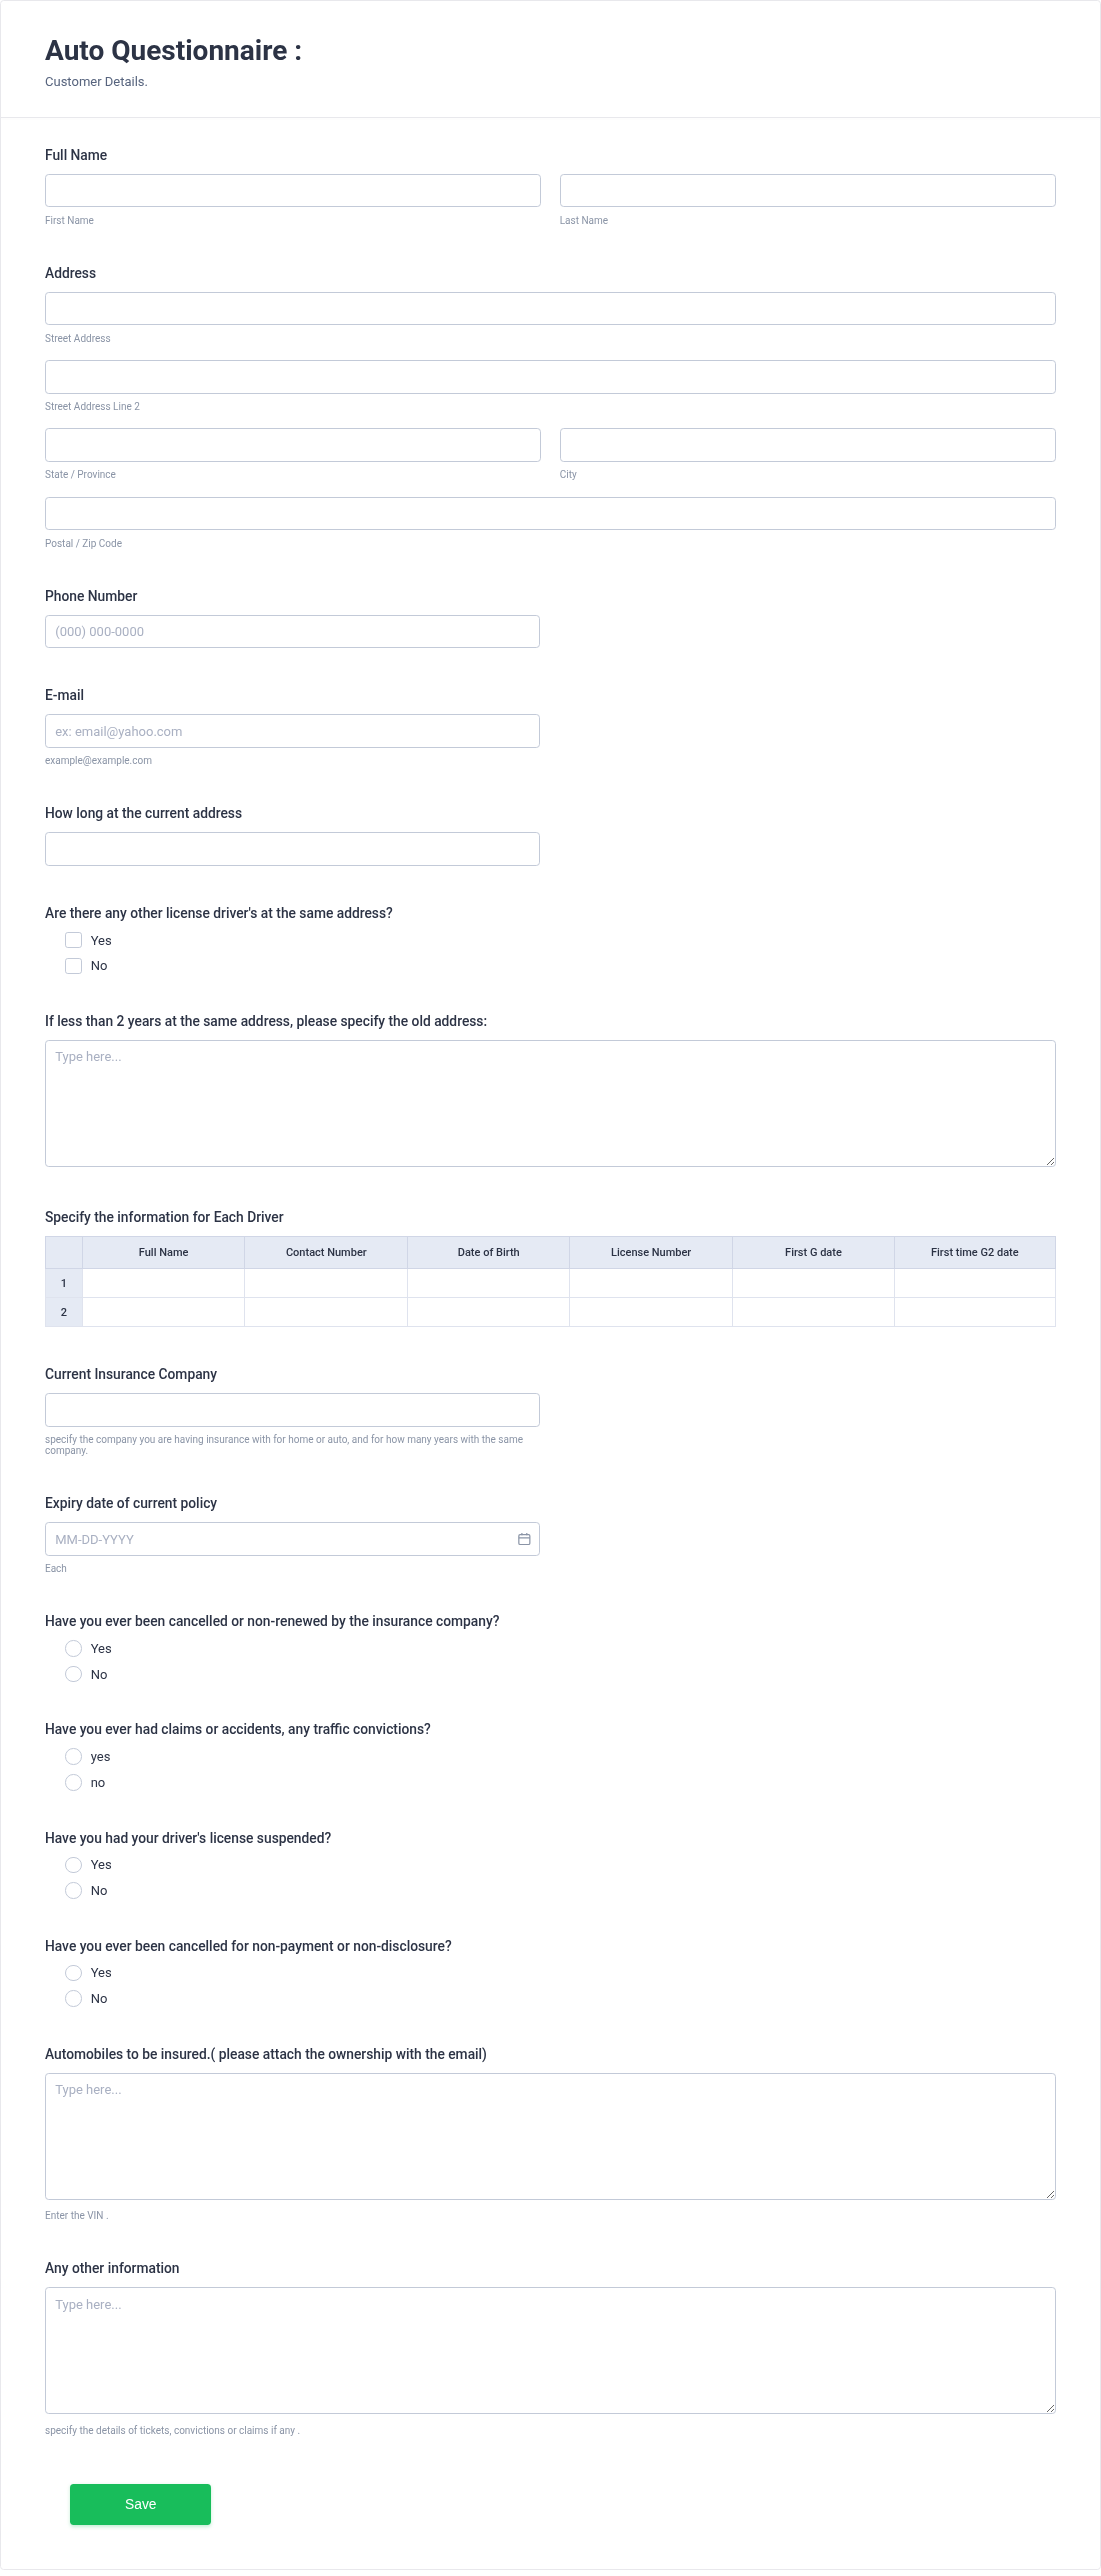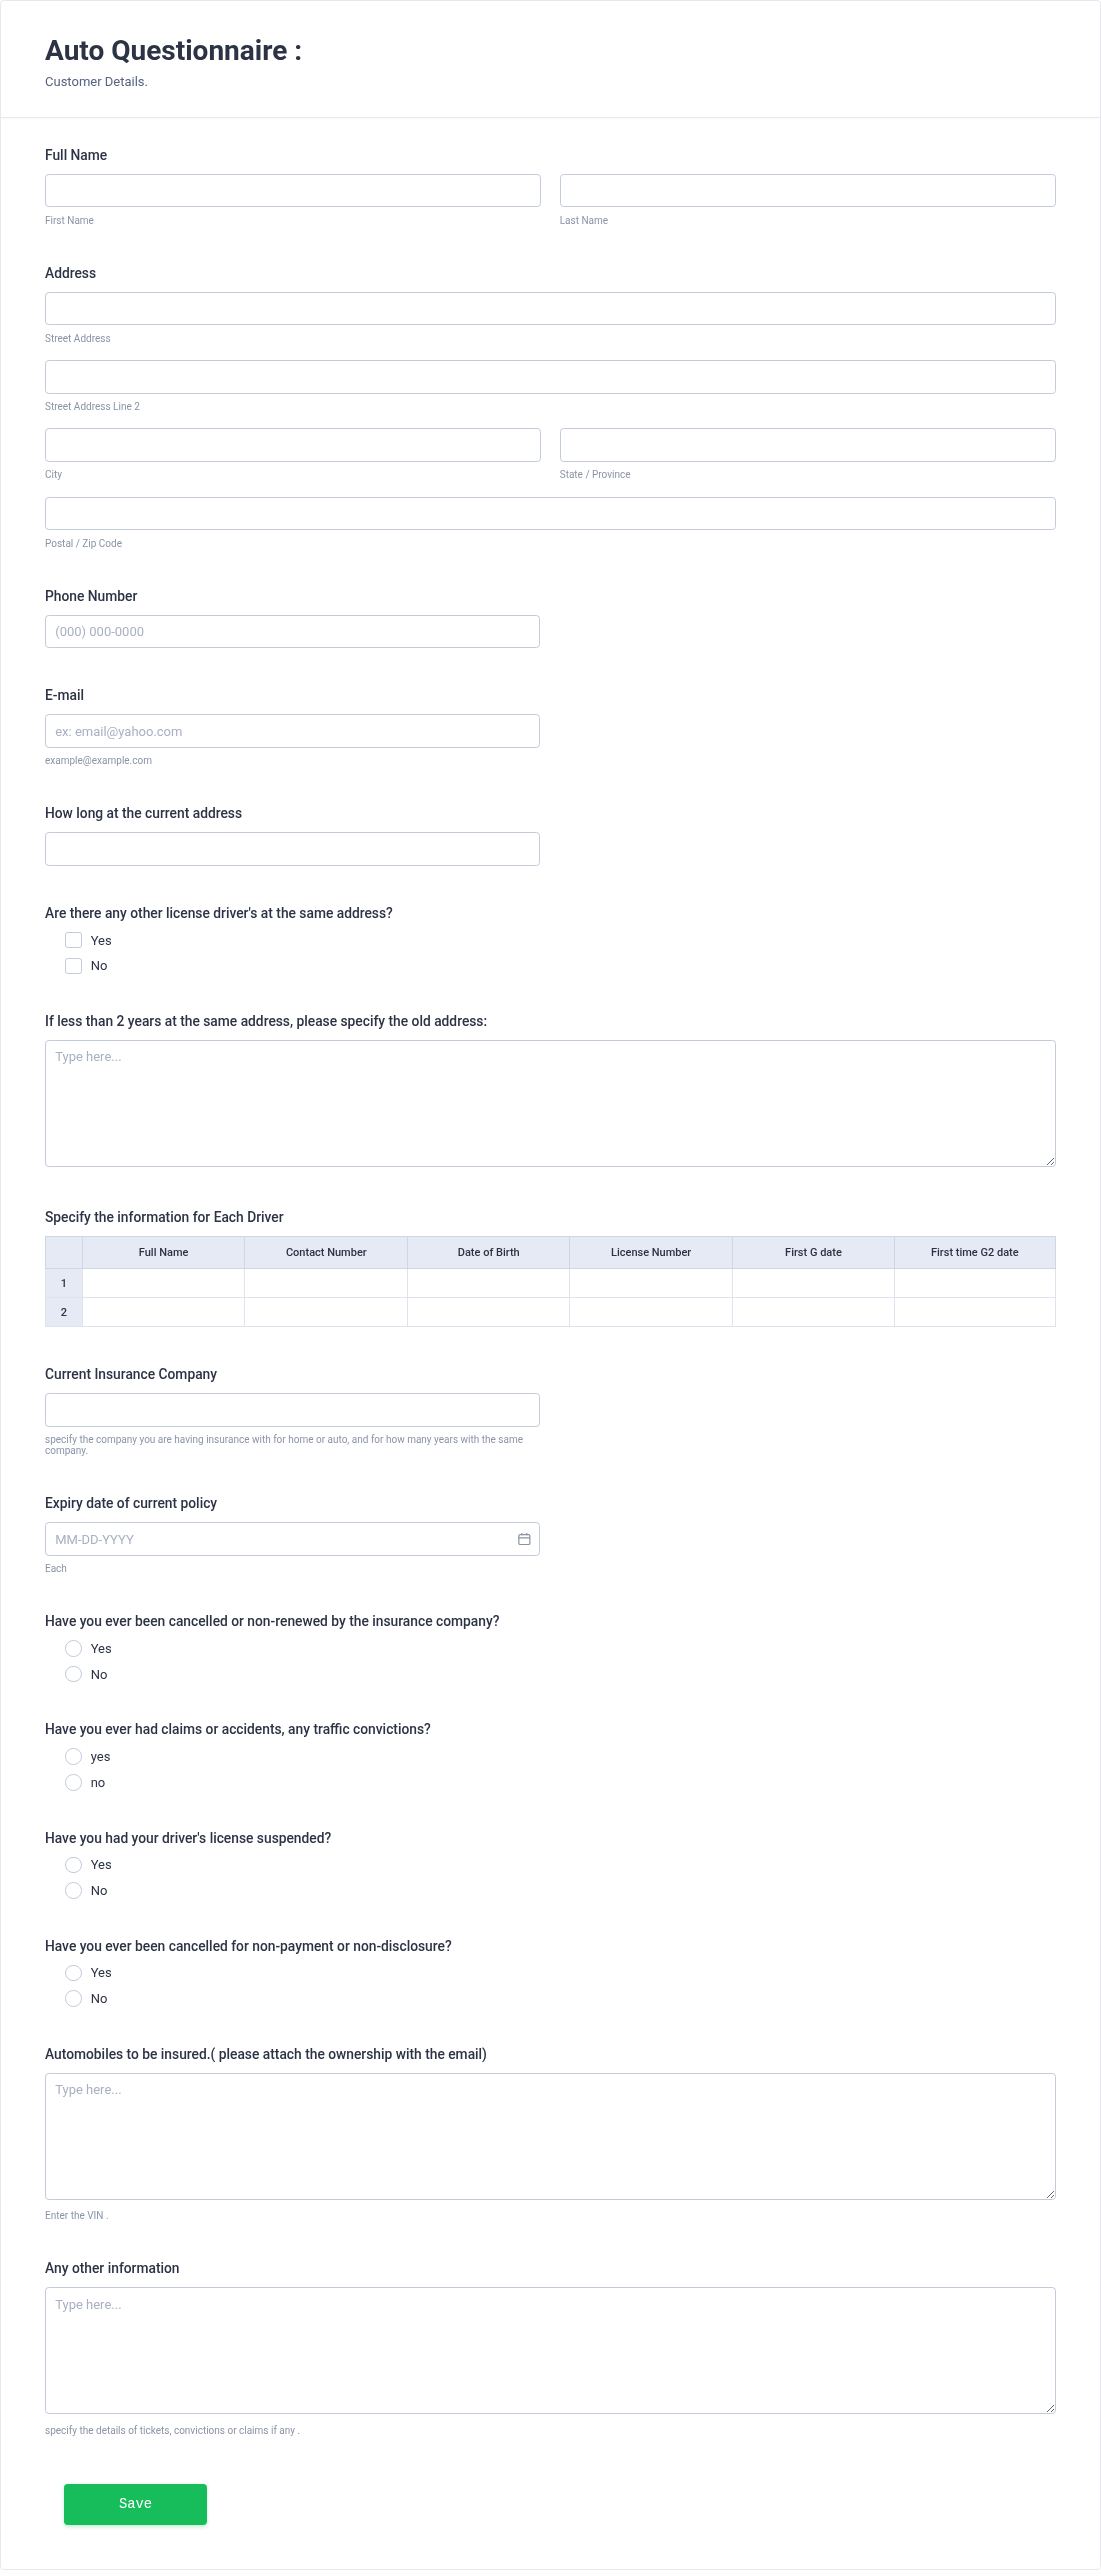--- a/index.html
+++ b/index.html
@@ -138,23 +138,22 @@
   }
   .save-btn {
     background: #18bd5b;
     color: #fff;
     border: none;
     border-radius: 3.7px;
     padding: 13px 55px;
     font-size: 13.8px;
     cursor: pointer;
     margin-top: 9.2px;
-    margin-left: 19px;
+    margin-left: 25px;
     box-shadow: 0 1.8px 3.7px rgba(24,189,91,0.25);
-    font-family: Liberation Mono, monospace;
   }
 </style>
 </head>
 <body>
 
 <div class="form-wrap">
   <div class="form-header">
     <h1 class="form-title">Auto Questionnaire :</h1>
     <div class="form-subtitle">Customer Details.</div>
   </div>
@@ -181,25 +180,25 @@
       <label class="field-label">Address</label>
       <input type="text" style="">
       <div class="sublabel">Street Address</div>
       <div class="addr-spacer"></div>
       <input type="text" style="">
       <div class="sublabel">Street Address Line 2</div>
       <div class="addr-spacer"></div>
       <div class="row">
         <div class="col">
           <input type="text" style="">
-          <div class="sublabel">City</div>
+          <div class="sublabel">State / Province</div>
         </div>
         <div class="col">
           <input type="text" style="">
-          <div class="sublabel">State / Province</div>
+          <div class="sublabel">City</div>
         </div>
       </div>
       <div class="addr-spacer"></div>
       <input type="text" style="">
       <div class="sublabel">Postal / Zip Code</div>
     </div>
 
     
     <div class="field-group">
       <label class="field-label">Phone Number</label>

